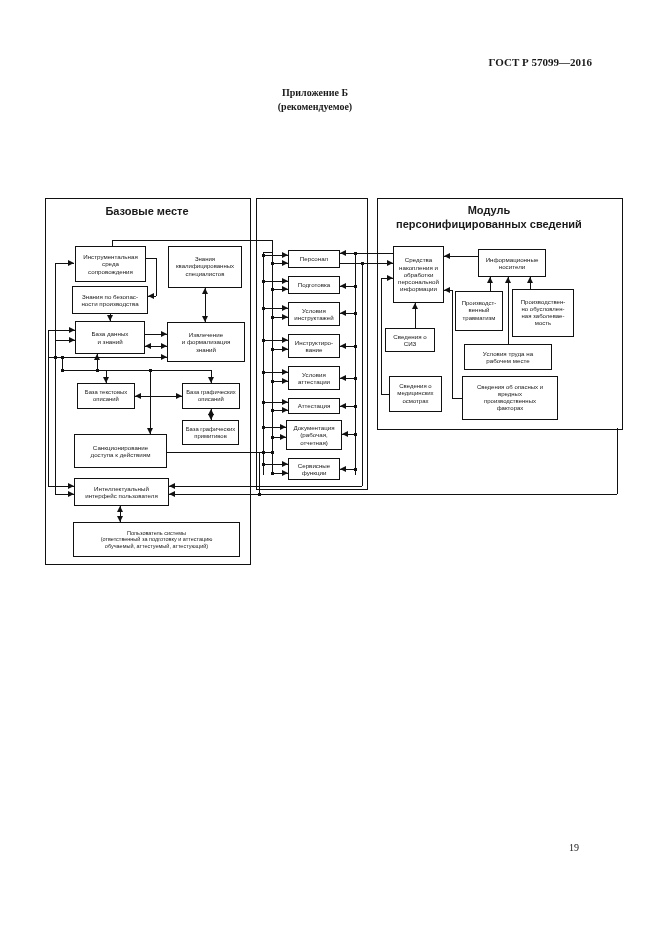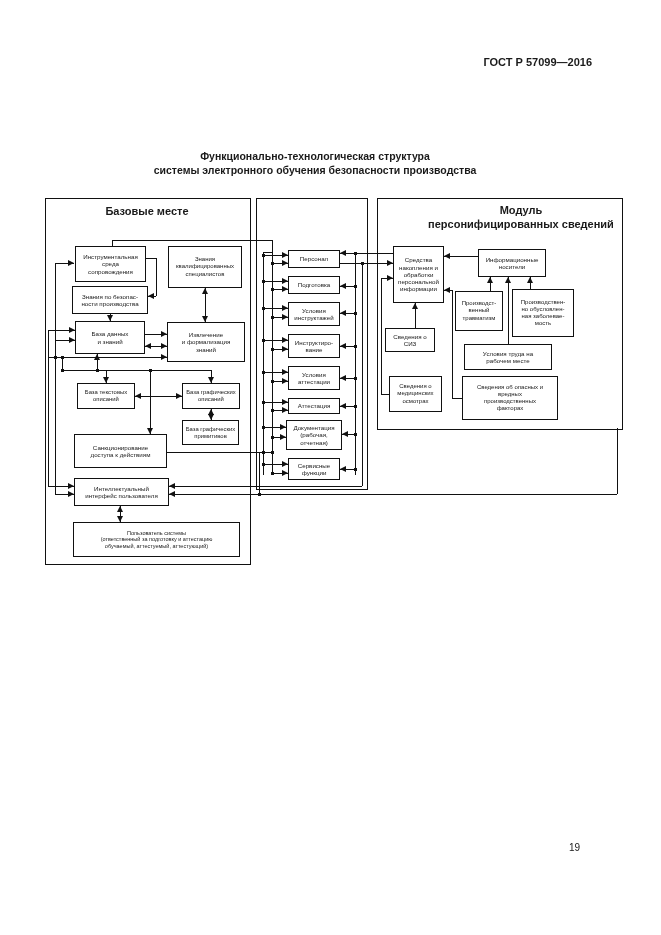--- a/index.html
+++ b/index.html
@@ -1,18 +1,18 @@
 <!DOCTYPE html>
 <html><head>
 <meta charset="utf-8">
 <style>
   html,body{margin:0;padding:0;background:#e8e8e8;}
   #page{position:relative;width:661px;height:935px;background:#ffffff;
         font-family:"Liberation Sans",sans-serif;color:#1a1a1a;overflow:hidden;}
-  .abs{position:absolute;}
+  .abs{position:absolute;font-family:Liberation Serif, serif;}
   .ctr{text-align:center;white-space:pre-line;}
   #gost-ref{top:56px;right:69px;font-size:11px;font-weight:bold;}
   #annex{left:115px;top:86px;width:400px;font-size:10px;font-weight:bold;line-height:1.35;}
   #fig-title{left:65px;top:150px;width:500px;font-size:10.5px;font-weight:bold;line-height:1.3;}
   #page-num{left:569px;top:842px;font-size:10px;}
   .panel{position:absolute;border:1.4px solid #111;background:#fff;}
   .panel-title{position:absolute;font-size:11px;font-weight:bold;line-height:1.25;}
   .box{position:absolute;border:1.3px solid #111;background:#fff;
        display:flex;align-items:center;justify-content:center;
        text-align:center;white-space:pre-line;font-size:6.2px;line-height:1.18;
@@ -25,29 +25,28 @@
   .ah.u{border-bottom:6px solid #111;border-left:3.5px solid transparent;border-right:3.5px solid transparent;}
   .ah.d{border-top:6px solid #111;border-left:3.5px solid transparent;border-right:3.5px solid transparent;}
   .fs55{font-size:5.5px;} .fs59{font-size:5.9px;} .fs60{font-size:6.0px;}
 </style>
 </head>
 <body>
 
 <div id="page">
 
   <div id="gost-ref" class="abs">ГОСТ Р 57099—2016</div>
-  <div id="fig-title" class="abs ctr">Функционально-технологическая структура
-системы электронного обучения безопасности производства</div>
+  <div id="annex" class="abs ctr"><span>Приложение Б</span><br><span>(рекомендуемое)</span></div>
 
   <div class="panel" style="left:45px;top:198px;width:204px;height:365px"></div>
   <div class="panel" style="left:256px;top:198px;width:110px;height:290px"></div>
   <div class="panel" style="left:377px;top:198px;width:244px;height:230px"></div>
 
   <div class="panel-title ctr" style="left:45px;top:205px;width:204px">Базовые месте</div>
-  <div class="panel-title ctr" style="left:399px;top:204px;width:244px">Модуль
+  <div class="panel-title ctr" style="left:367px;top:204px;width:244px">Модуль
 персонифицированных сведений</div>
 
   <div class="box" style="left:75px;top:246px;width:71px;height:36px">Инструментальная
 среда
 сопровождения</div>
   <div class="box" style="left:72px;top:286px;width:76px;height:28px">Знания по безопас-
 ности производства</div>
   <div class="box" style="left:75px;top:321px;width:70px;height:33px">База данных
 и знаний</div>
   <div class="box fs60" style="left:168px;top:246px;width:74px;height:42px">Знания

